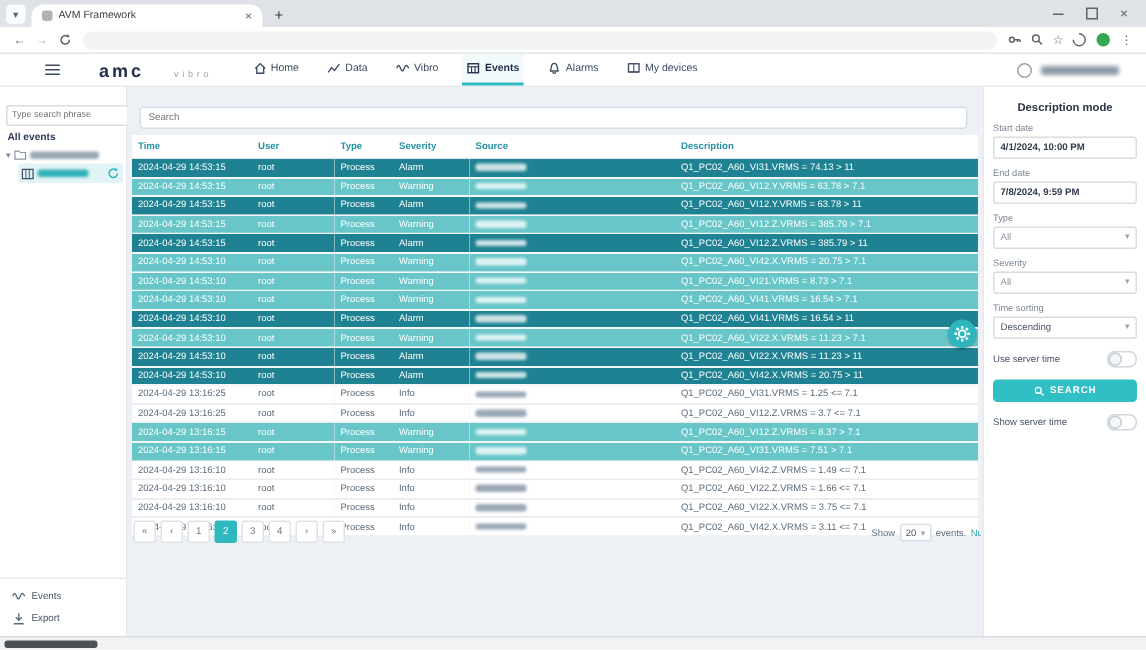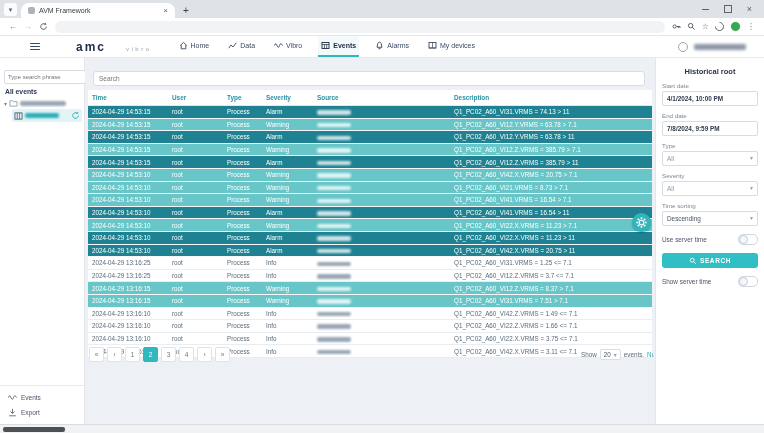--- a/index.html
+++ b/index.html
@@ -26,21 +26,21 @@
   .nav-glyph.dim{color:#b4b8bd}
   .urlpill{flex:1;height:12px;border-radius:6px;background:#f1f3f4}
   .addr-icons{display:flex;align-items:center;gap:6px}
   .c-arc{width:7px;height:7px;border:1px solid #5f6368;border-radius:50%;border-left-color:transparent;transform:rotate(45deg)}
   .avatar{width:9px;height:9px;border-radius:50%;background:#34a853;border:1px solid #fff}
   
   .apphead{position:absolute;left:0;top:36px;width:764px;height:22px;background:#fff;
            border-bottom:1px solid #e6eaee;display:flex;align-items:center;padding:0 12px;box-sizing:border-box}
   .burger{width:10px;display:flex;flex-direction:column;gap:2px;margin:0 8px 0 18px}
   .burger i{height:1.3px;background:#3b4a63;border-radius:1px}
-  .brand{display:flex;align-items:baseline;gap:20px;margin:0 10px 0 28px}
+  .brand{display:flex;align-items:baseline;gap:20px;margin:0 10px 0 18px}
   .brand-main{font-size:12px;font-weight:bold;letter-spacing:2px;color:#22304d}
   .brand-sub{font-size:6px;letter-spacing:2.5px;color:#9aa3ad}
   .nav{display:flex;align-items:center;gap:13px;margin-left:14px;height:100%}
   .nav-item{display:flex;align-items:center;gap:3px;font-size:7px;color:#3b4a63;height:100%;
             padding:0 3px;box-sizing:border-box;border-bottom:2px solid transparent}
   .nav-item.active{color:#1f2c46;border-bottom-color:#2fb9bf;background:#f2fafb;font-weight:bold}
   .nav-item svg{flex:none}
   .head-right{margin-left:auto;display:flex;align-items:center;gap:6px;padding-right:6px}
   .help-circ{width:8px;height:8px;border:1px solid #9aa3ad;border-radius:50%}
   .blur-name{width:52px;height:6px;border-radius:2px;background:#8d97a6;filter:blur(1.4px)}
@@ -473,21 +473,21 @@
           <line x1="6" y1="10.8" x2="6" y2="9.1"></line>
         <line x1="9.4" y1="2.6" x2="8.2" y2="3.8"></line>
           <line x1="2.6" y1="2.6" x2="3.8" y2="3.8"></line>
         <line x1="2.6" y1="9.4" x2="3.8" y2="8.2"></line>
           <line x1="9.4" y1="9.4" x2="8.2" y2="8.2"></line>
       </g>
     </svg>
   </div>
 
   <div class="panel">
-    <div class="panel-title">Historical root</div>
+    <div class="panel-title">Description mode</div>
     <div class="p-label">Start date</div>
     <div class="p-input">4/1/2024, 10:00 PM</div>
     <div class="p-label">End date</div>
     <div class="p-input">7/8/2024, 9:59 PM</div>
     <div class="p-label">Type</div>
     <div class="p-select">
       <span>All</span>
       <span class="chev">▾</span>
     </div>
     <div class="p-label">Severity</div>

